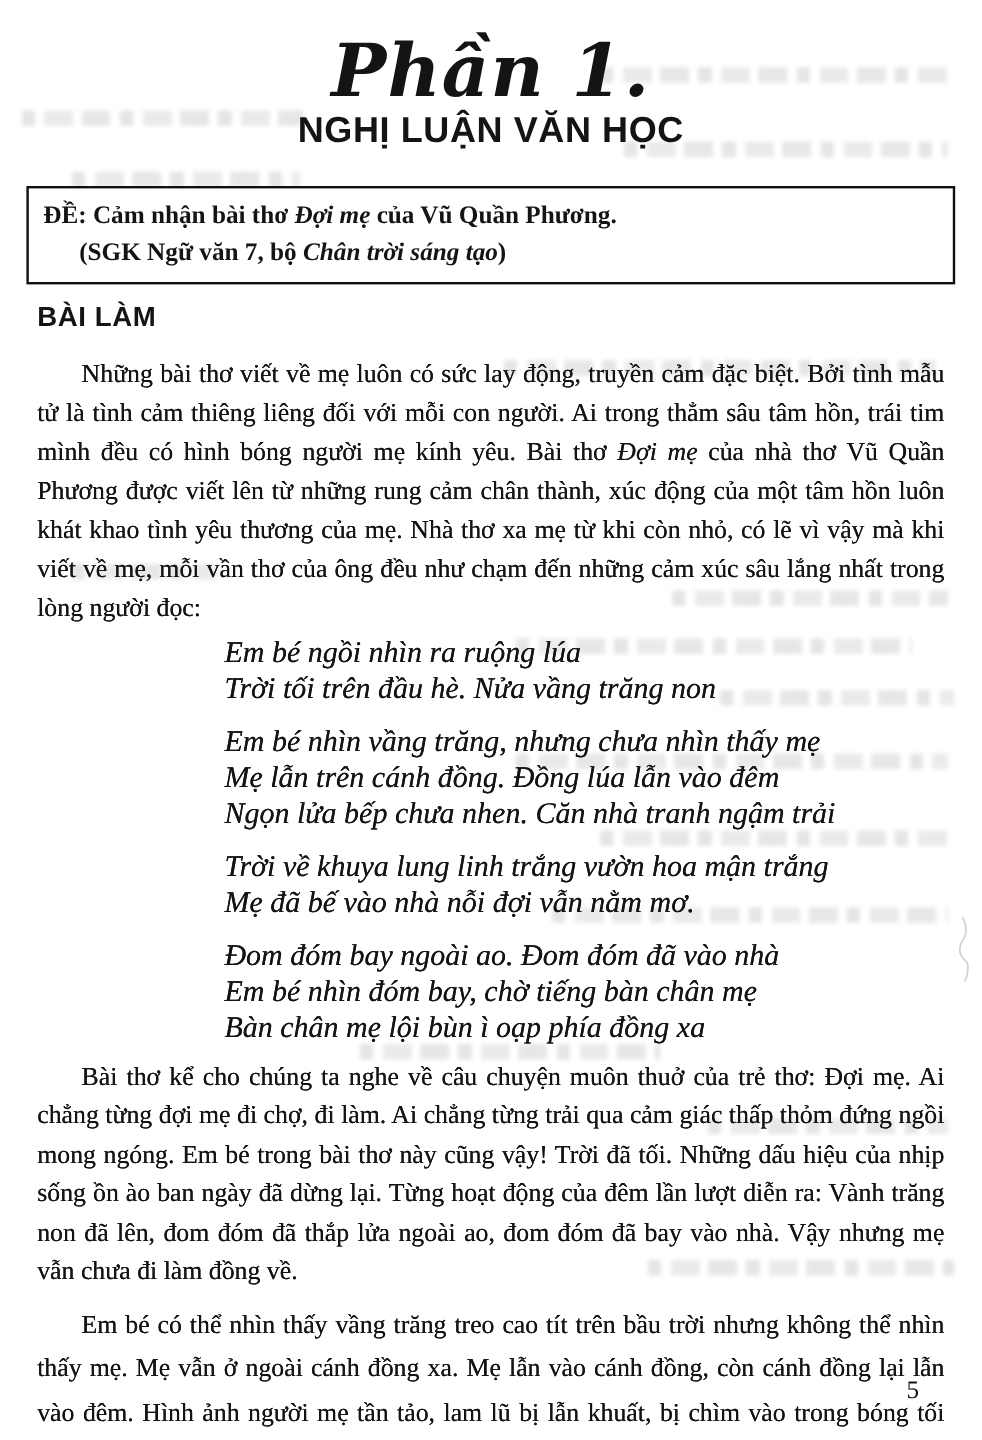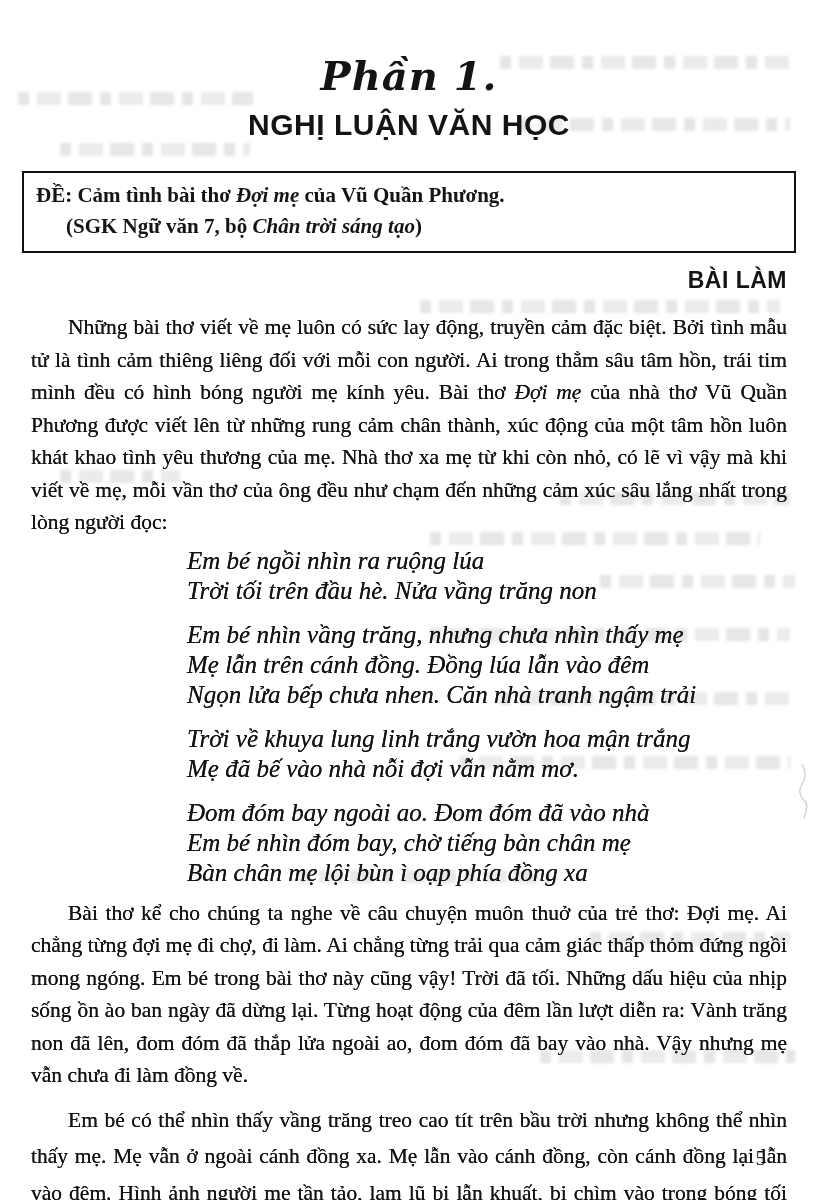--- a/index.html
+++ b/index.html
@@ -4,36 +4,36 @@
 <style>
   html,body{margin:0;padding:0;}
   body{
     width:818px;height:1200px;background:#ffffff;position:relative;overflow:hidden;
     font-family:"Liberation Serif", serif;color:#141414;
   }
   .content{position:relative;z-index:2;padding:24px 31px 0 31px;}
   
   .part{
     font-family:"DejaVu Serif", serif;font-style:italic;font-weight:700;
-    font-size:40px;line-height:56px;text-align:center;margin:24px 0 0 0;letter-spacing:1px;
+    font-size:61px;line-height:56px;text-align:center;margin:8px 0 0 0;letter-spacing:1px;
   }
   .section{
     font-family:"Liberation Sans", sans-serif;font-weight:700;
     font-size:30px;line-height:38px;text-align:center;margin:2px 0 0 0;letter-spacing:.5px;
   }
   
   .prompt-box{
     border:2.5px solid #101010;margin:27px -9px 0 -9px;padding:7px 12px 9px 12px;
     font-weight:700;font-size:21px;line-height:31px;background:rgba(255,255,255,.6);
   }
   .prompt-box p{margin:0;}
   .prompt-box .l2{padding-left:30px;}
   .bailam{
     font-family:"Liberation Sans", sans-serif;font-weight:700;
-    font-size:23px;line-height:30px;text-align:right;margin:12px 0 6px 0;letter-spacing:.5px;
+    font-size:23px;line-height:30px;text-align:left;margin:12px 0 6px 0;letter-spacing:.5px;
   }
   
   .para{font-size:21.5px;line-height:32.5px;text-align:justify;margin:0;text-shadow:0 0 .4px currentColor;}
   .indent{text-indent:37px;margin-top:16px;}
   .p2{margin-top:4px;}
   .p3{line-height:36.5px;margin-top:10px;}
   
   .poem{font-style:italic;padding-left:156px;margin:7px 0 6px 0;font-size:25px;text-shadow:0 0 .3px currentColor;}
   .poem p{margin:0;line-height:30px;}
   .stanza{margin:0 0 14px 0;}
@@ -71,21 +71,21 @@
 <svg class="pen-mark" width="18" height="60" viewBox="0 0 18 60">
   <path d="M10,2 q6,12 0,20 q-6,10 4,18 q2,8 -2,16" fill="none" stroke="#9a9a9a" stroke-width="1.4"></path>
 </svg>
 
 <div class="content">
 
   <h1 class="part">Phần 1.</h1>
   <h2 class="section">NGHỊ LUẬN VĂN HỌC</h2>
 
   <div class="prompt-box">
-    <p class="l1"><span>ĐỀ: Cảm tình bài thơ </span><i>Đợi mẹ</i><span> của Vũ Quần Phương.</span></p>
+    <p class="l1"><span>ĐỀ: Cảm nhận bài thơ </span><i>Đợi mẹ</i><span> của Vũ Quần Phương.</span></p>
     <p class="l2"><span>(SGK Ngữ văn 7, bộ </span><i>Chân trời sáng tạo</i><span>)</span></p>
   </div>
 
   <h3 class="bailam">BÀI LÀM</h3>
 
   <p class="para indent"><span>Những bài thơ viết về mẹ luôn có sức lay động, truyền cảm đặc biệt. Bởi tình mẫu tử là tình cảm thiêng liêng đối với mỗi con người. Ai trong thẳm sâu tâm hồn, trái tim mình đều có hình bóng người mẹ kính yêu. Bài thơ </span><i>Đợi mẹ</i><span> của nhà thơ Vũ Quần Phương được viết lên từ những rung cảm chân thành, xúc động của một tâm hồn luôn khát khao tình yêu thương của mẹ. Nhà thơ xa mẹ từ khi còn nhỏ, có lẽ vì vậy mà khi viết về mẹ, mỗi vần thơ của ông đều như chạm đến những cảm xúc sâu lắng nhất trong lòng người đọc:</span></p>
 
   <div class="poem">
     <div class="stanza">
       <p>Em bé ngồi nhìn ra ruộng lúa</p>

